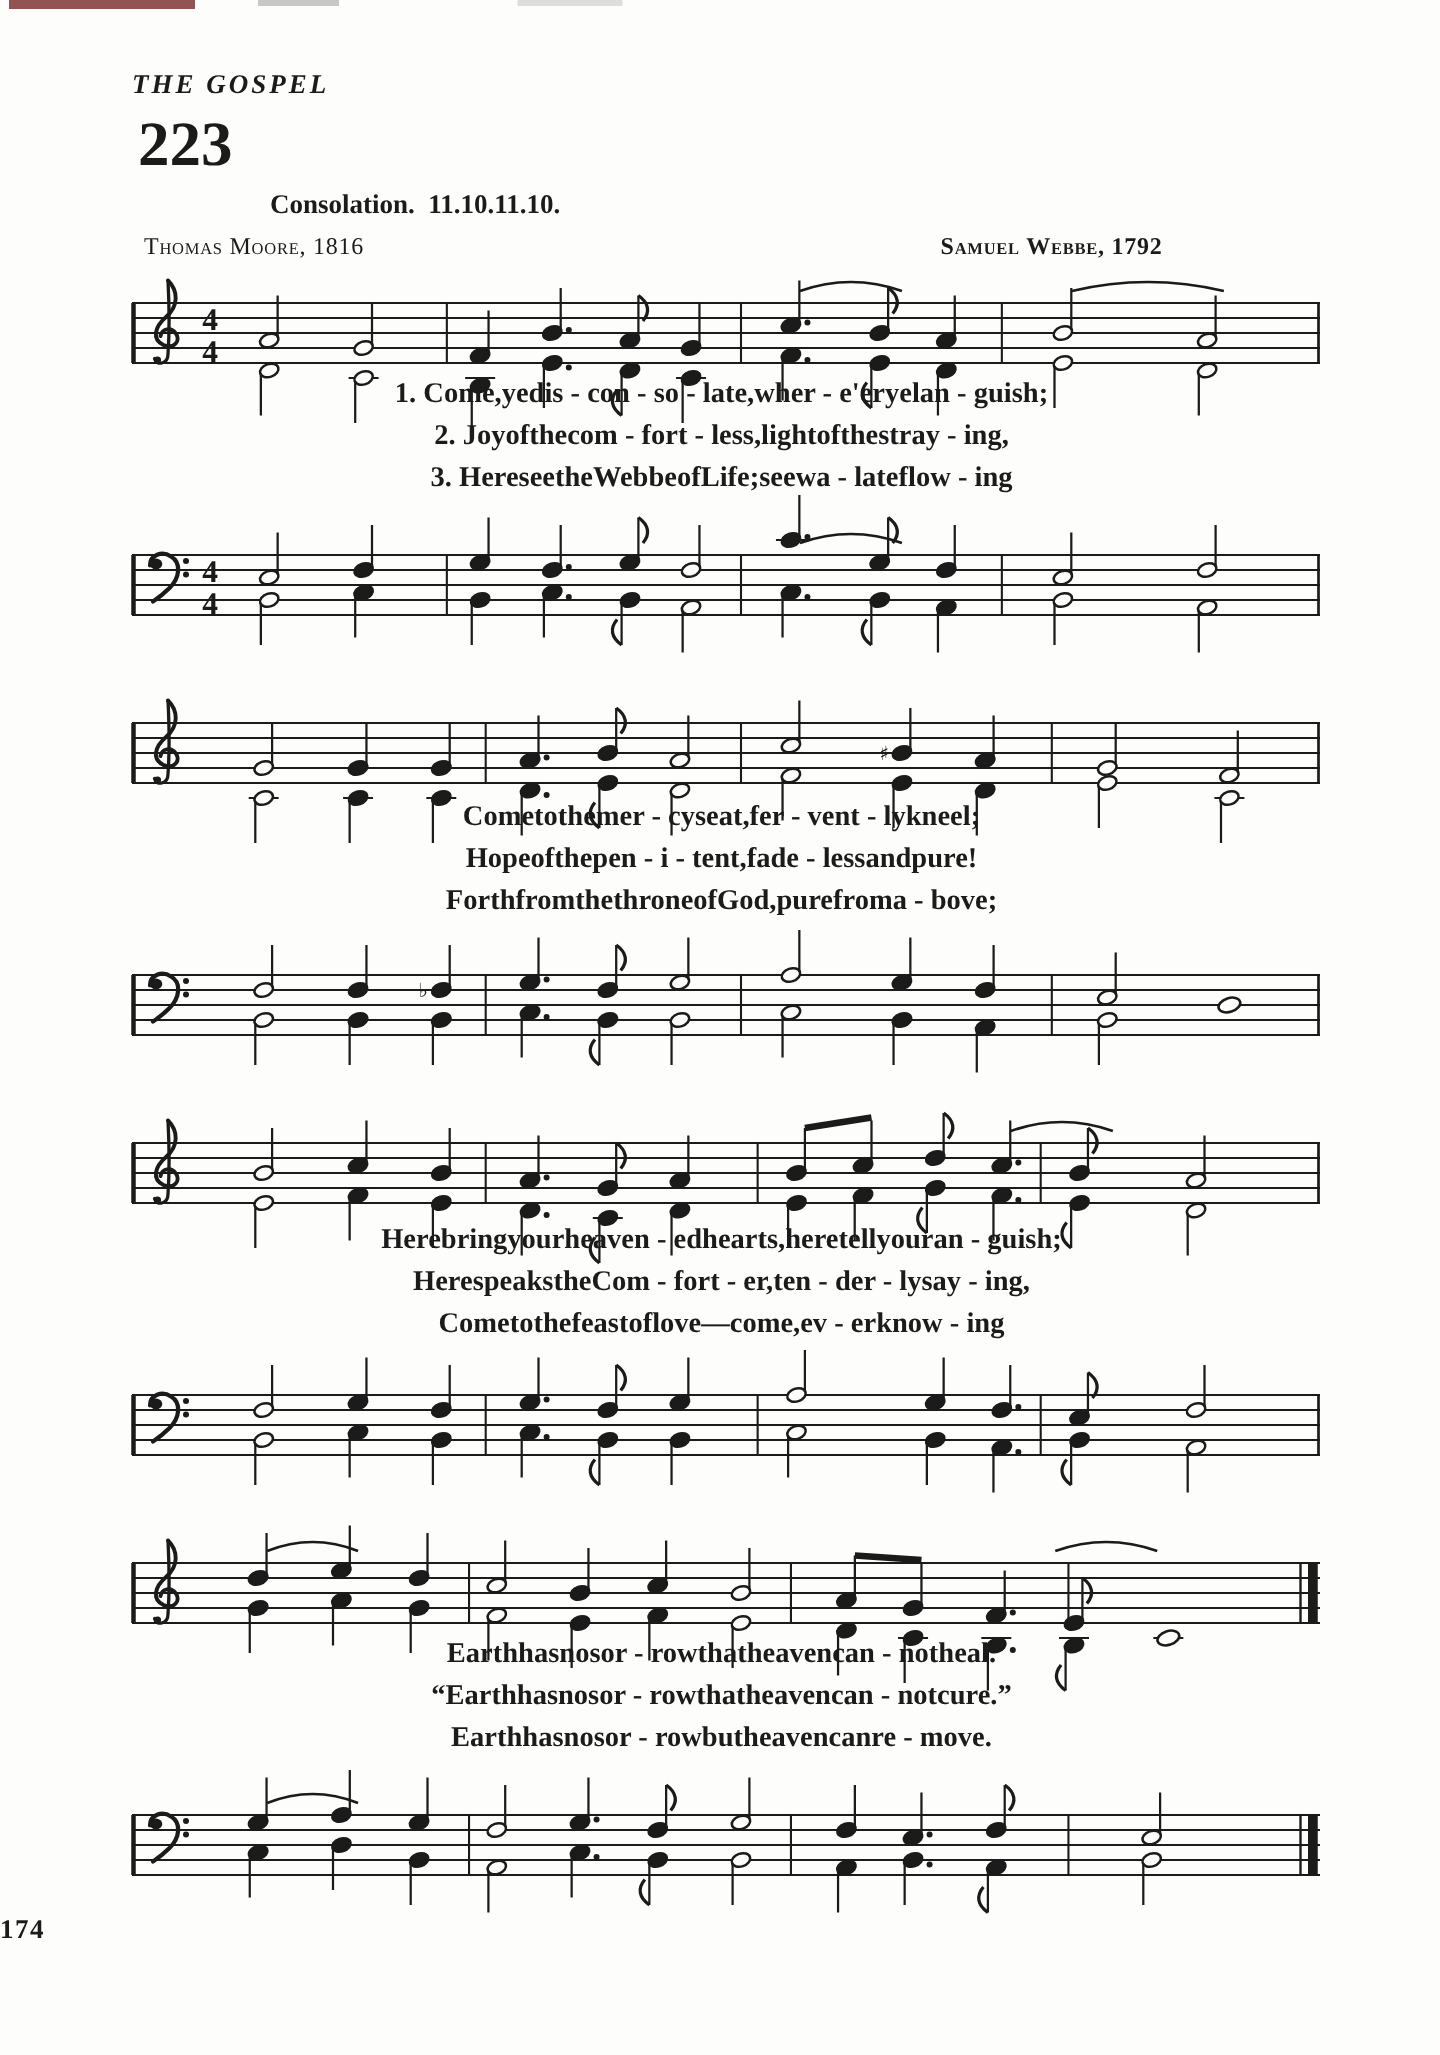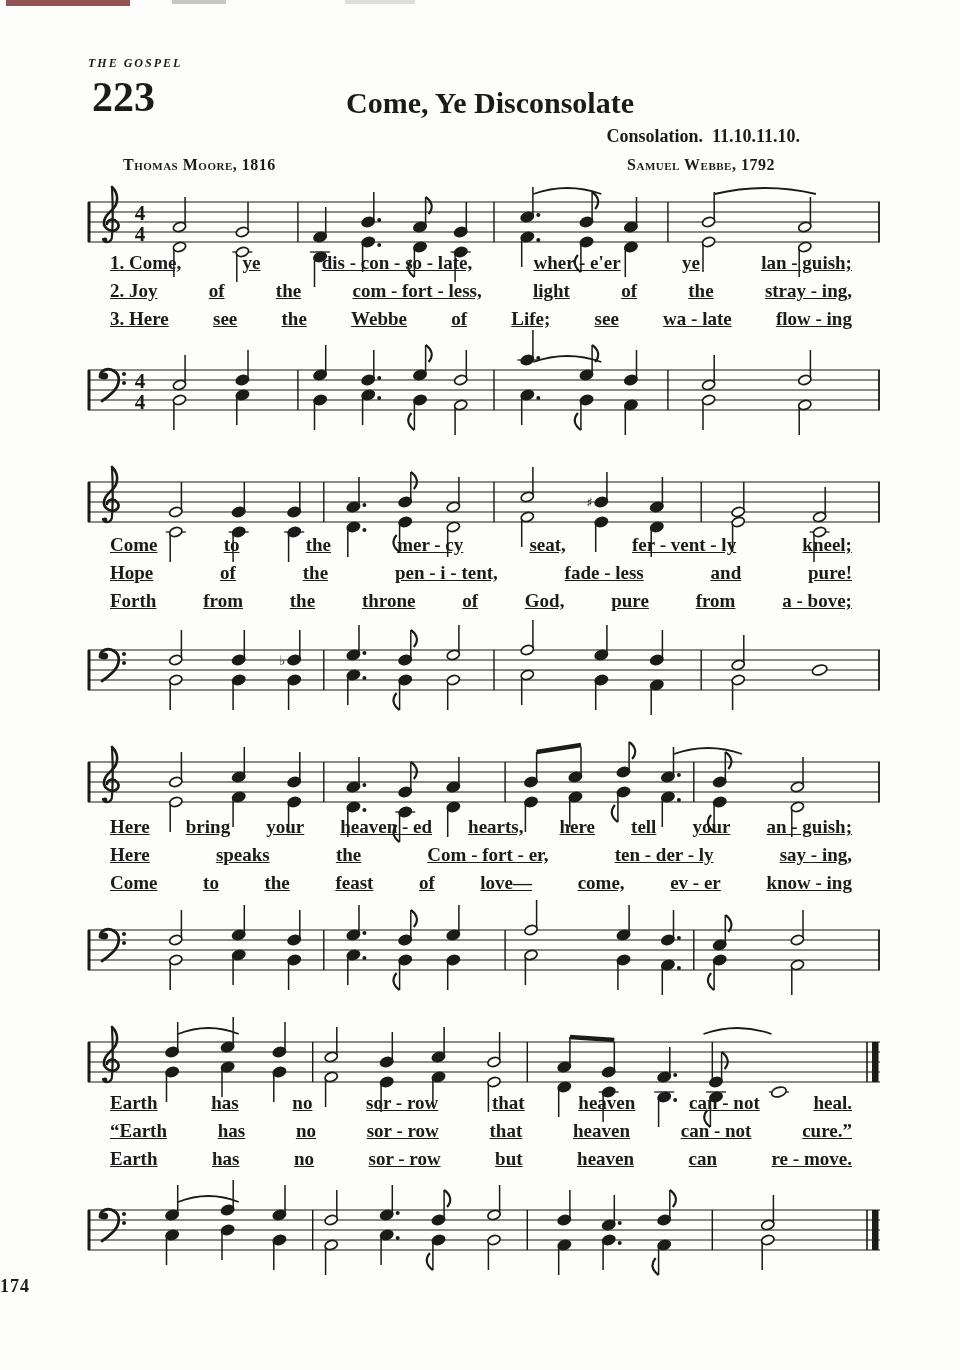--- a/index.html
+++ b/index.html
@@ -1,41 +1,40 @@
 <!DOCTYPE html>
 <html><head>
 <meta charset="utf-8">
 <style>
   html,body{margin:0;padding:0;background:#e9e9e9;}
   #page{position:relative;width:960px;height:1370px;margin:0 auto;background:#fdfdfb;
         font-family:"Liberation Serif","DejaVu Serif",serif;color:#1b1b1b;overflow:hidden;}
-  .sec{position:absolute;left:88px;top:56px;font-style:italic;font-weight:bold;font-size:12px;letter-spacing:2px;text-align:center;}
+  .sec{position:absolute;left:88px;top:46px;font-style:italic;font-weight:bold;font-size:18px;letter-spacing:2px;text-align:center;}
   .num{position:absolute;left:92px;top:76px;font-weight:bold;font-size:42px;line-height:1;text-align:right;}
   .title{position:absolute;left:180px;top:86px;width:620px;text-align:center;font-weight:bold;font-size:30px;}
-  .tune{position:absolute;left:180px;top:126px;width:620px;text-align:right;font-weight:bold;font-size:18px;white-space:pre;}
-  .author{position:absolute;left:123px;top:156px;font-weight:bold;font-size:16px;font-variant:small-caps;letter-spacing:.5px;text-align:center;}
+  .tune{position:absolute;left:180px;top:126px;width:620px;text-align:left;font-weight:bold;font-size:18px;white-space:pre;}
+  .author{position:absolute;left:96px;top:156px;font-weight:normal;font-size:16px;font-variant:small-caps;letter-spacing:.5px;text-align:center;}
   .composer{position:absolute;left:540px;top:156px;width:322px;text-align:center;font-weight:bold;font-size:16px;font-variant:small-caps;letter-spacing:.5px;}
   svg.staff{position:absolute;left:84px;width:800px;height:72px;overflow:visible;}
   .lyrics{position:absolute;left:110px;width:742px;}
-  .lline{display:flex;justify-content:space-between;align-items:baseline;height:28px;text-decoration:underline;}
+  .lline{display:flex;justify-content:center;align-items:baseline;height:28px;}
   .lline span{font-weight:bold;font-size:19px;white-space:pre;}
   .pnum{position:absolute;left:0;top:1276px;width:960px;text-align:left;font-weight:bold;font-size:18px;letter-spacing:1px;}
   .mark{position:absolute;top:0;}
 </style>
 </head>
 <body>
 
 <div id="page">
   <div class="mark" style="left:6px;width:124px;height:6px;background:#6e1a1a;opacity:.75;"></div>
   <div class="mark" style="left:172px;width:54px;height:4px;background:#9a9a9a;opacity:.55;"></div>
   <div class="mark" style="left:345px;width:70px;height:4px;background:#b5b5b5;opacity:.45;"></div>
 
   <div class="sec">THE GOSPEL</div>
   <div class="num">223</div>
-  <div class="title">Come, Ye Disconsolate</div>
   <div class="tune">Consolation.  11.10.11.10.</div>
   <div class="author">Thomas Moore, 1816</div>
   <div class="composer">Samuel Webbe, 1792</div>
 
   <svg class="staff" id="sys-0-treble" style="top:188px">
       <line x1="4" y1="14" x2="796" y2="14" stroke="#1b1b1b" stroke-width="1.2"></line>
       <line x1="4" y1="24" x2="796" y2="24" stroke="#1b1b1b" stroke-width="1.2"></line>
       <line x1="4" y1="34" x2="796" y2="34" stroke="#1b1b1b" stroke-width="1.2"></line>
       <line x1="4" y1="44" x2="796" y2="44" stroke="#1b1b1b" stroke-width="1.2"></line>
       <line x1="4" y1="54" x2="796" y2="54" stroke="#1b1b1b" stroke-width="1.2"></line>

